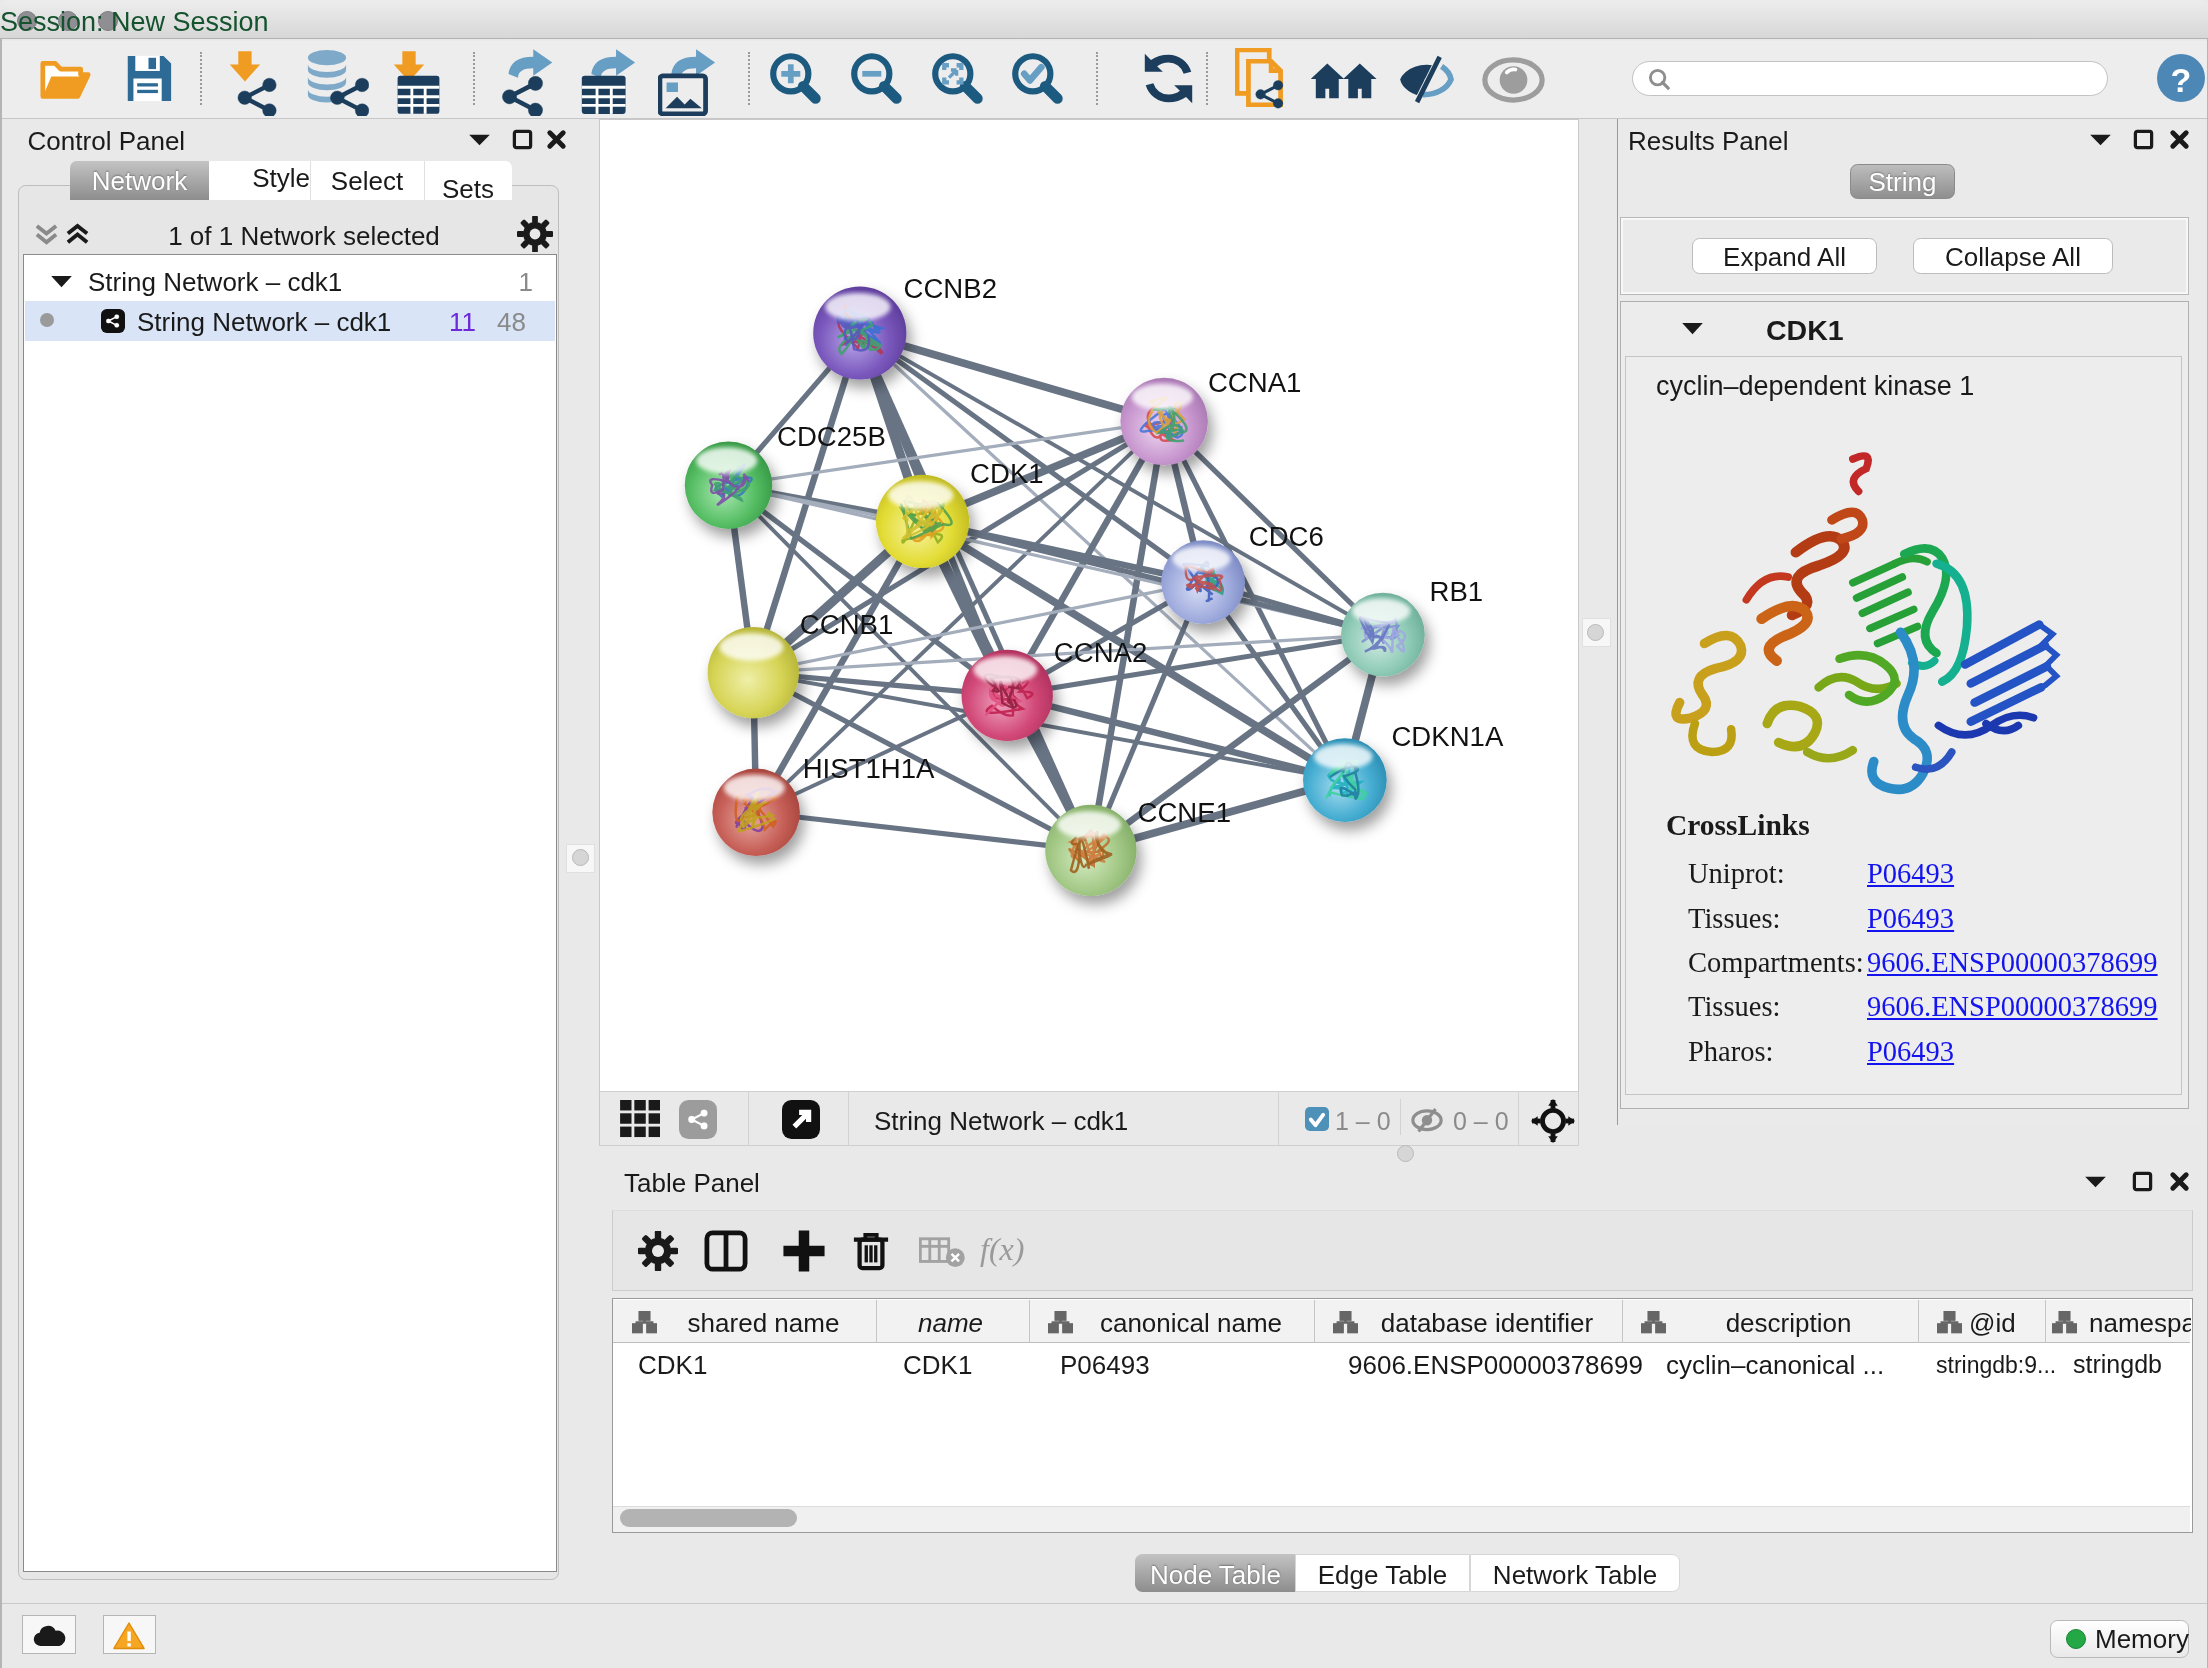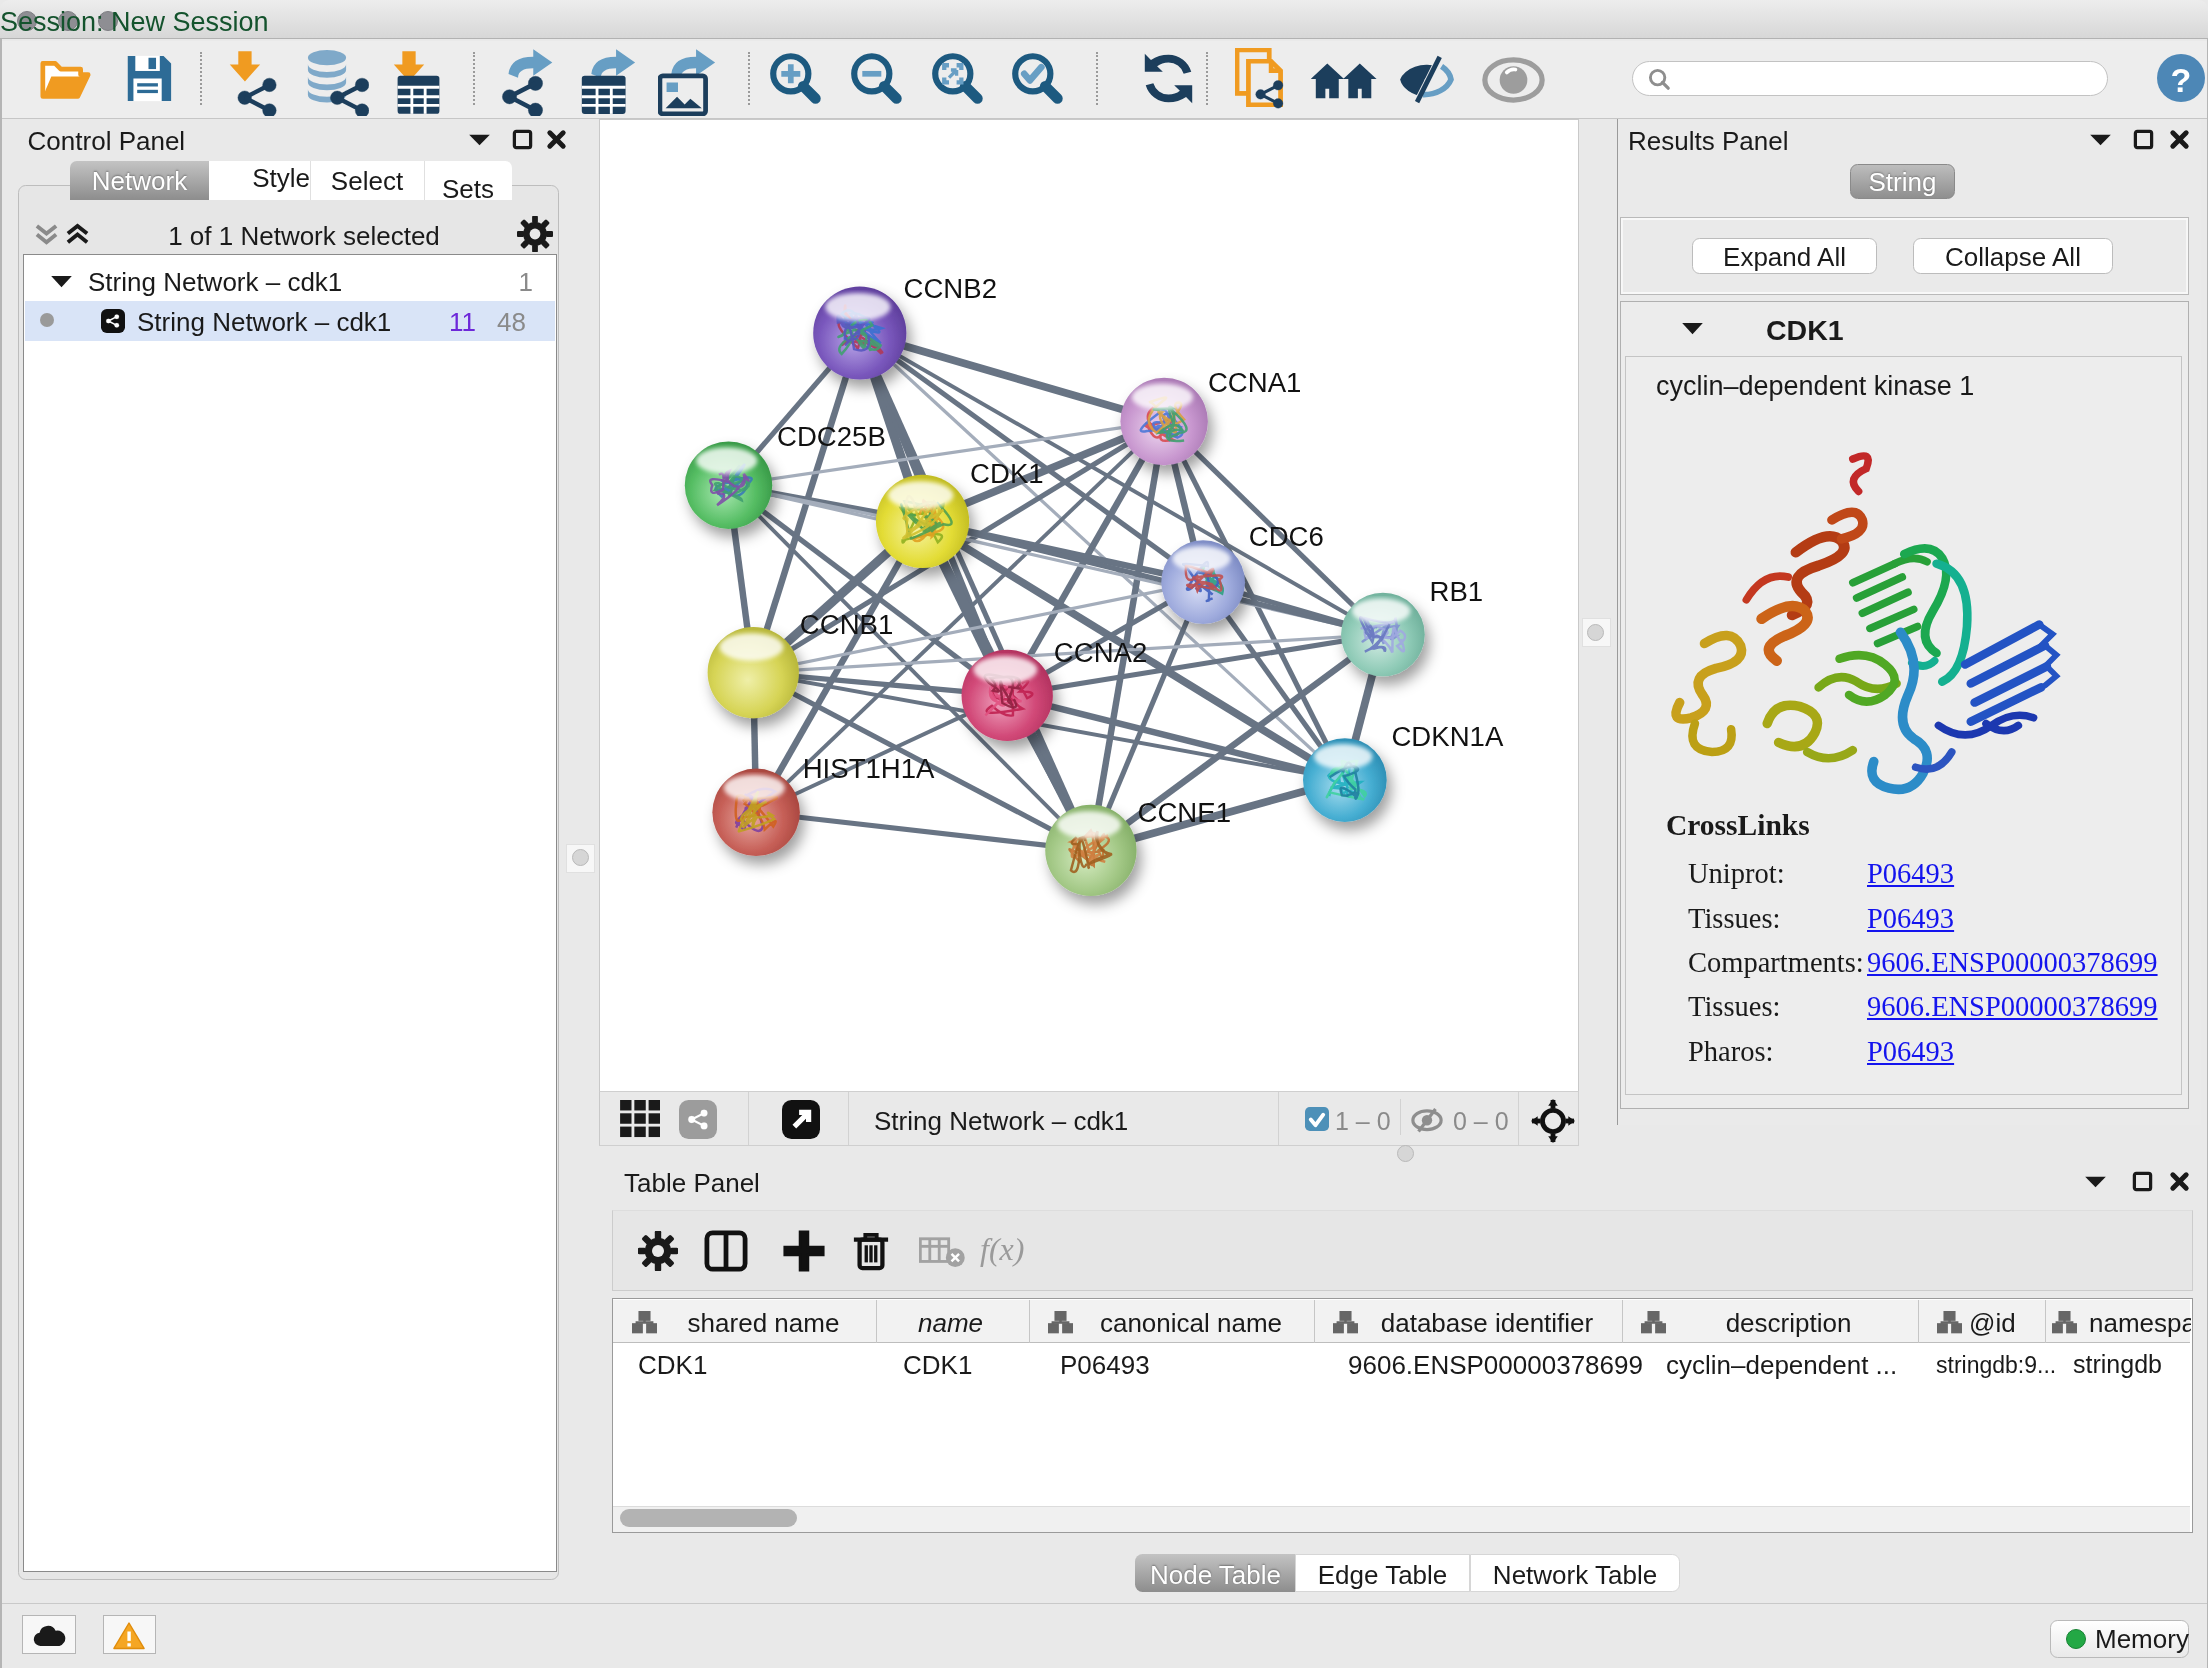--- a/index.html
+++ b/index.html
@@ -746,21 +746,21 @@
  <rect x="1" y="14" width="9" height="8"></rect>
       <rect x="16" y="14" width="9" height="8"></rect>
  <path d="M13 9 v3 M5 14 v-2 h16 v2" fill="none"></path>
     </g>
   </svg>
 <div class="abs" style="left:2089px;top:1308px;width:102px;overflow:hidden;"><span style="font-size:26px;white-space:nowrap;color:#1a1a1a;">namespace</span></div>
 <div class="txt" style="left:638px;top:1350px;font-size:26px;">CDK1</div>
 <div class="txt" style="left:903px;top:1350px;font-size:26px;">CDK1</div>
 <div class="txt" style="left:1060px;top:1350px;font-size:26px;">P06493</div>
 <div class="txt" style="left:1348px;top:1350px;font-size:26px;">9606.ENSP00000378699</div>
-<div class="txt" style="left:1666px;top:1350px;font-size:26px;">cyclin–dependent ...</div>
+<div class="txt" style="left:1666px;top:1350px;font-size:26px;">cyclin–canonical ...</div>
 <div class="abs" style="left:1936px;top:1352px;width:120px;overflow:hidden;"><span style="font-size:23px;white-space:nowrap;color:#1a1a1a;">stringdb:9...</span></div>
 <div class="txt" style="left:2073px;top:1350px;font-size:25px;">stringdb</div>
 
 <div class="abs" style="left:613px;top:1506px;width:1577px;height:26px;background:#f0f0f0;border-top:1px solid #dcdcdc;"></div>
 <div class="abs" style="left:620px;top:1509px;width:177px;height:18px;background:#b3b3b3;border-radius:9.5px;"></div>
 
 <div class="abs" style="left:1135px;top:1554px;width:161px;height:38px;background:linear-gradient(#c3c3c3,#8d8d8d);border-radius:7.6px 0 0 7.6px;"></div>
 <div class="txt" style="left:1135px;top:1560px;width:161px;text-align:center;font-size:26px;color:#fff;text-shadow:0 -1px 1.9px rgba(0,0,0,.35);">Node Table</div>
 <div class="abs" style="left:1295px;top:1554px;width:175px;height:38px;background:#fff;border:1px solid #d6d6d6;"></div>
 <div class="txt" style="left:1295px;top:1560px;width:175px;text-align:center;font-size:26px;">Edge Table</div>

